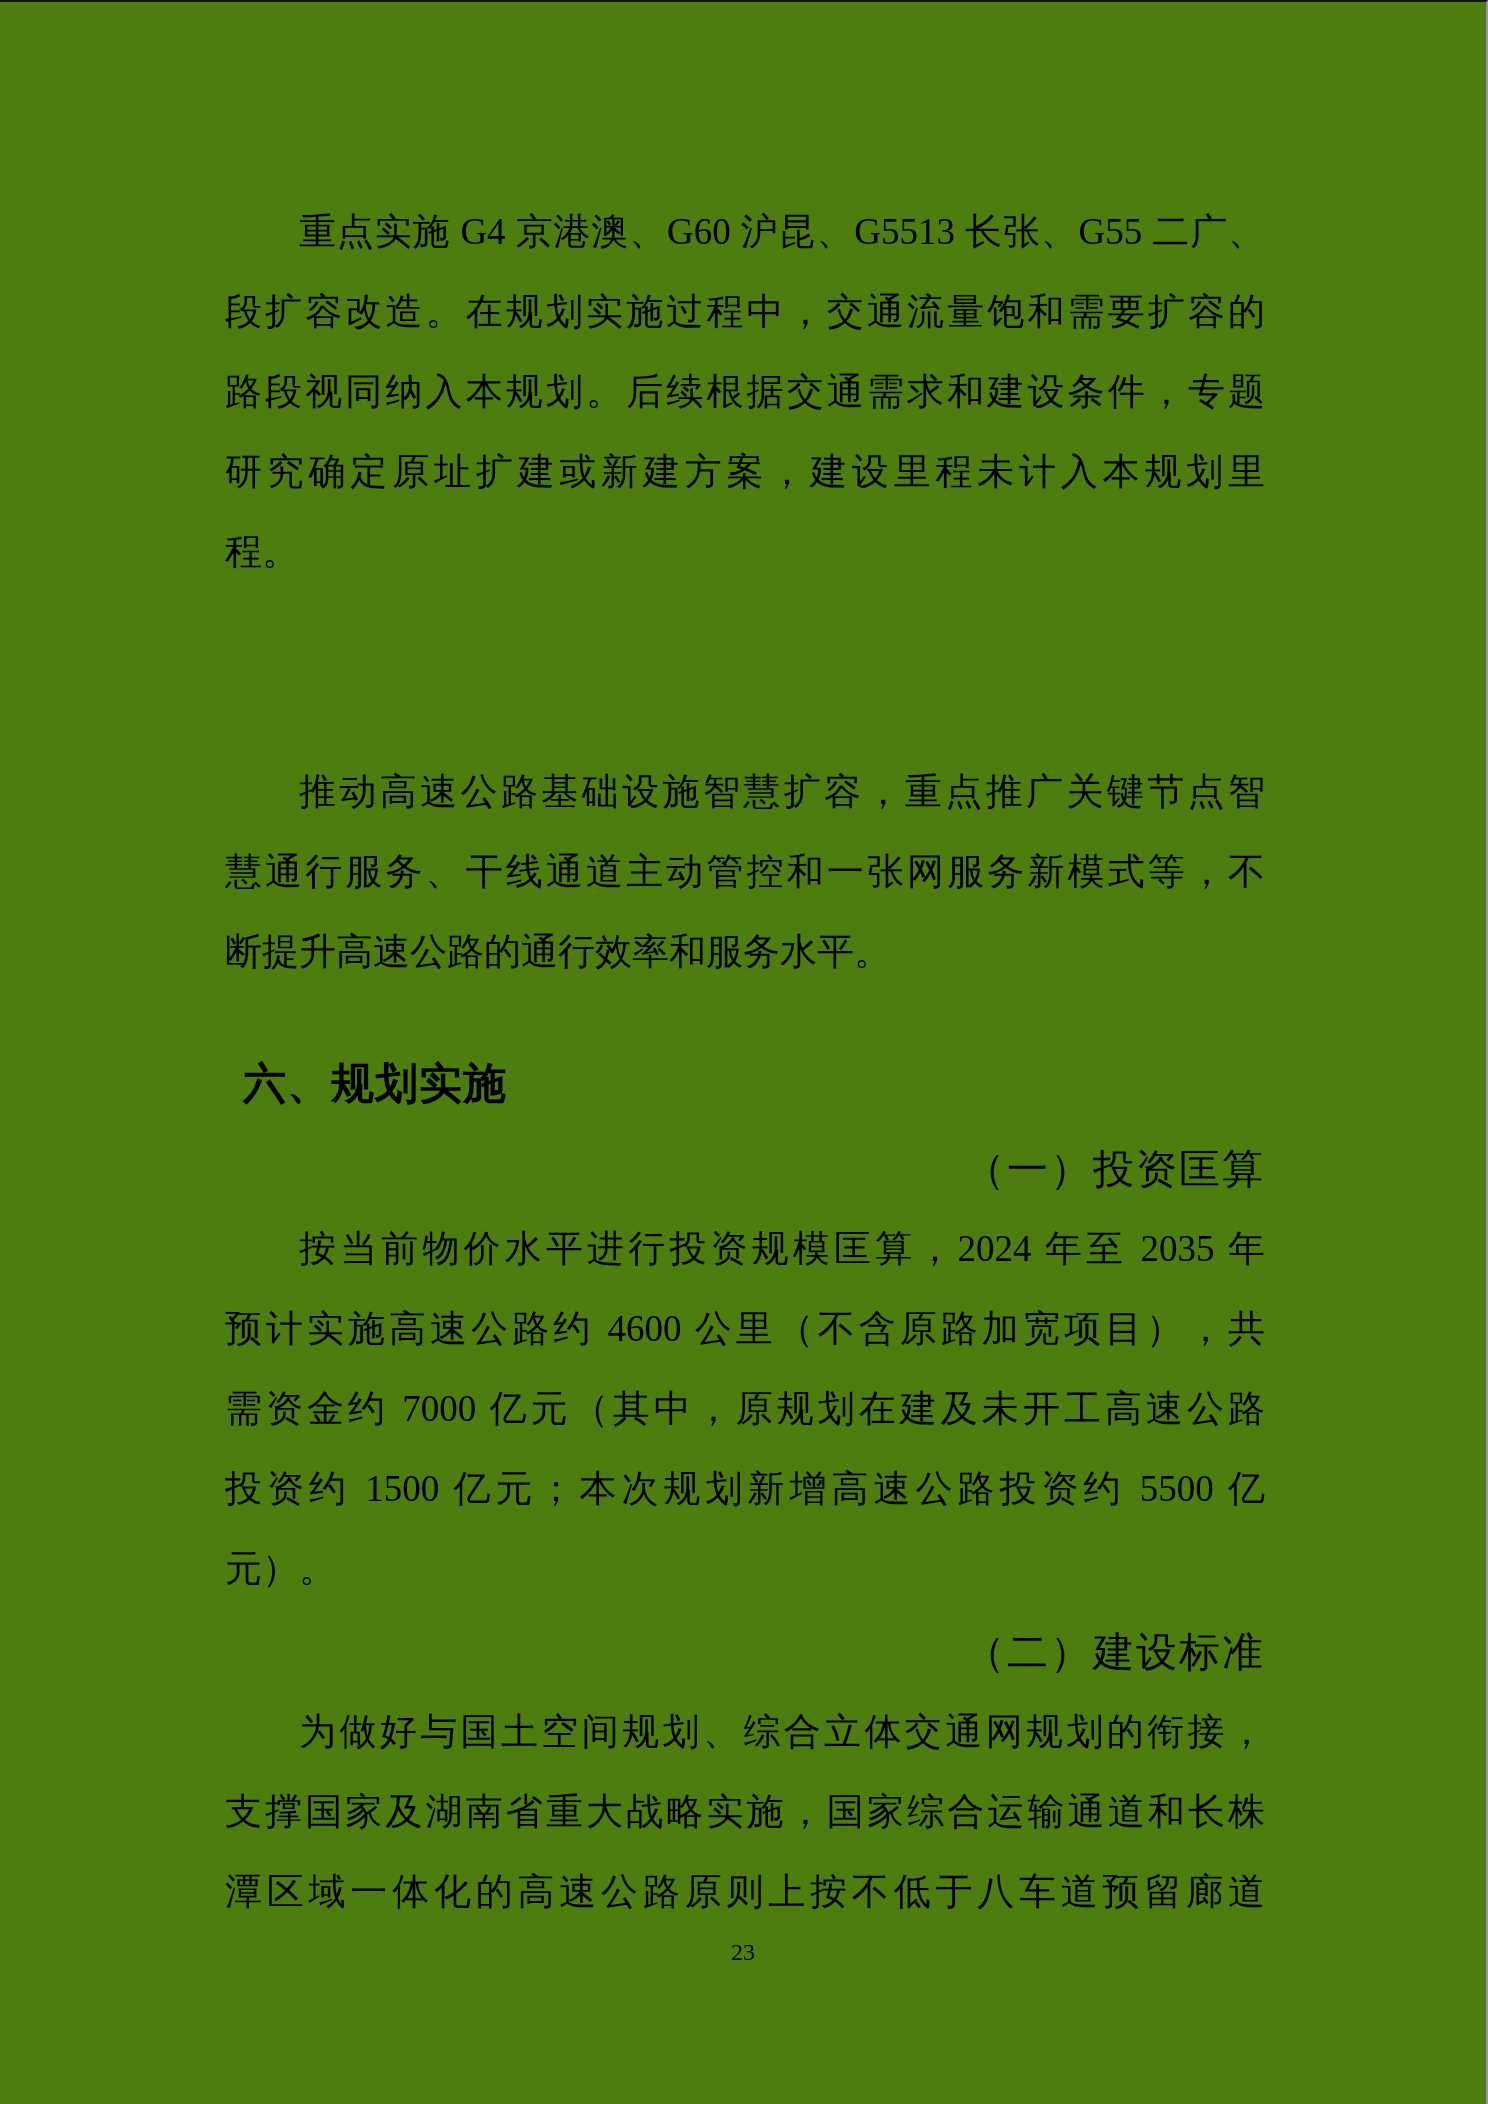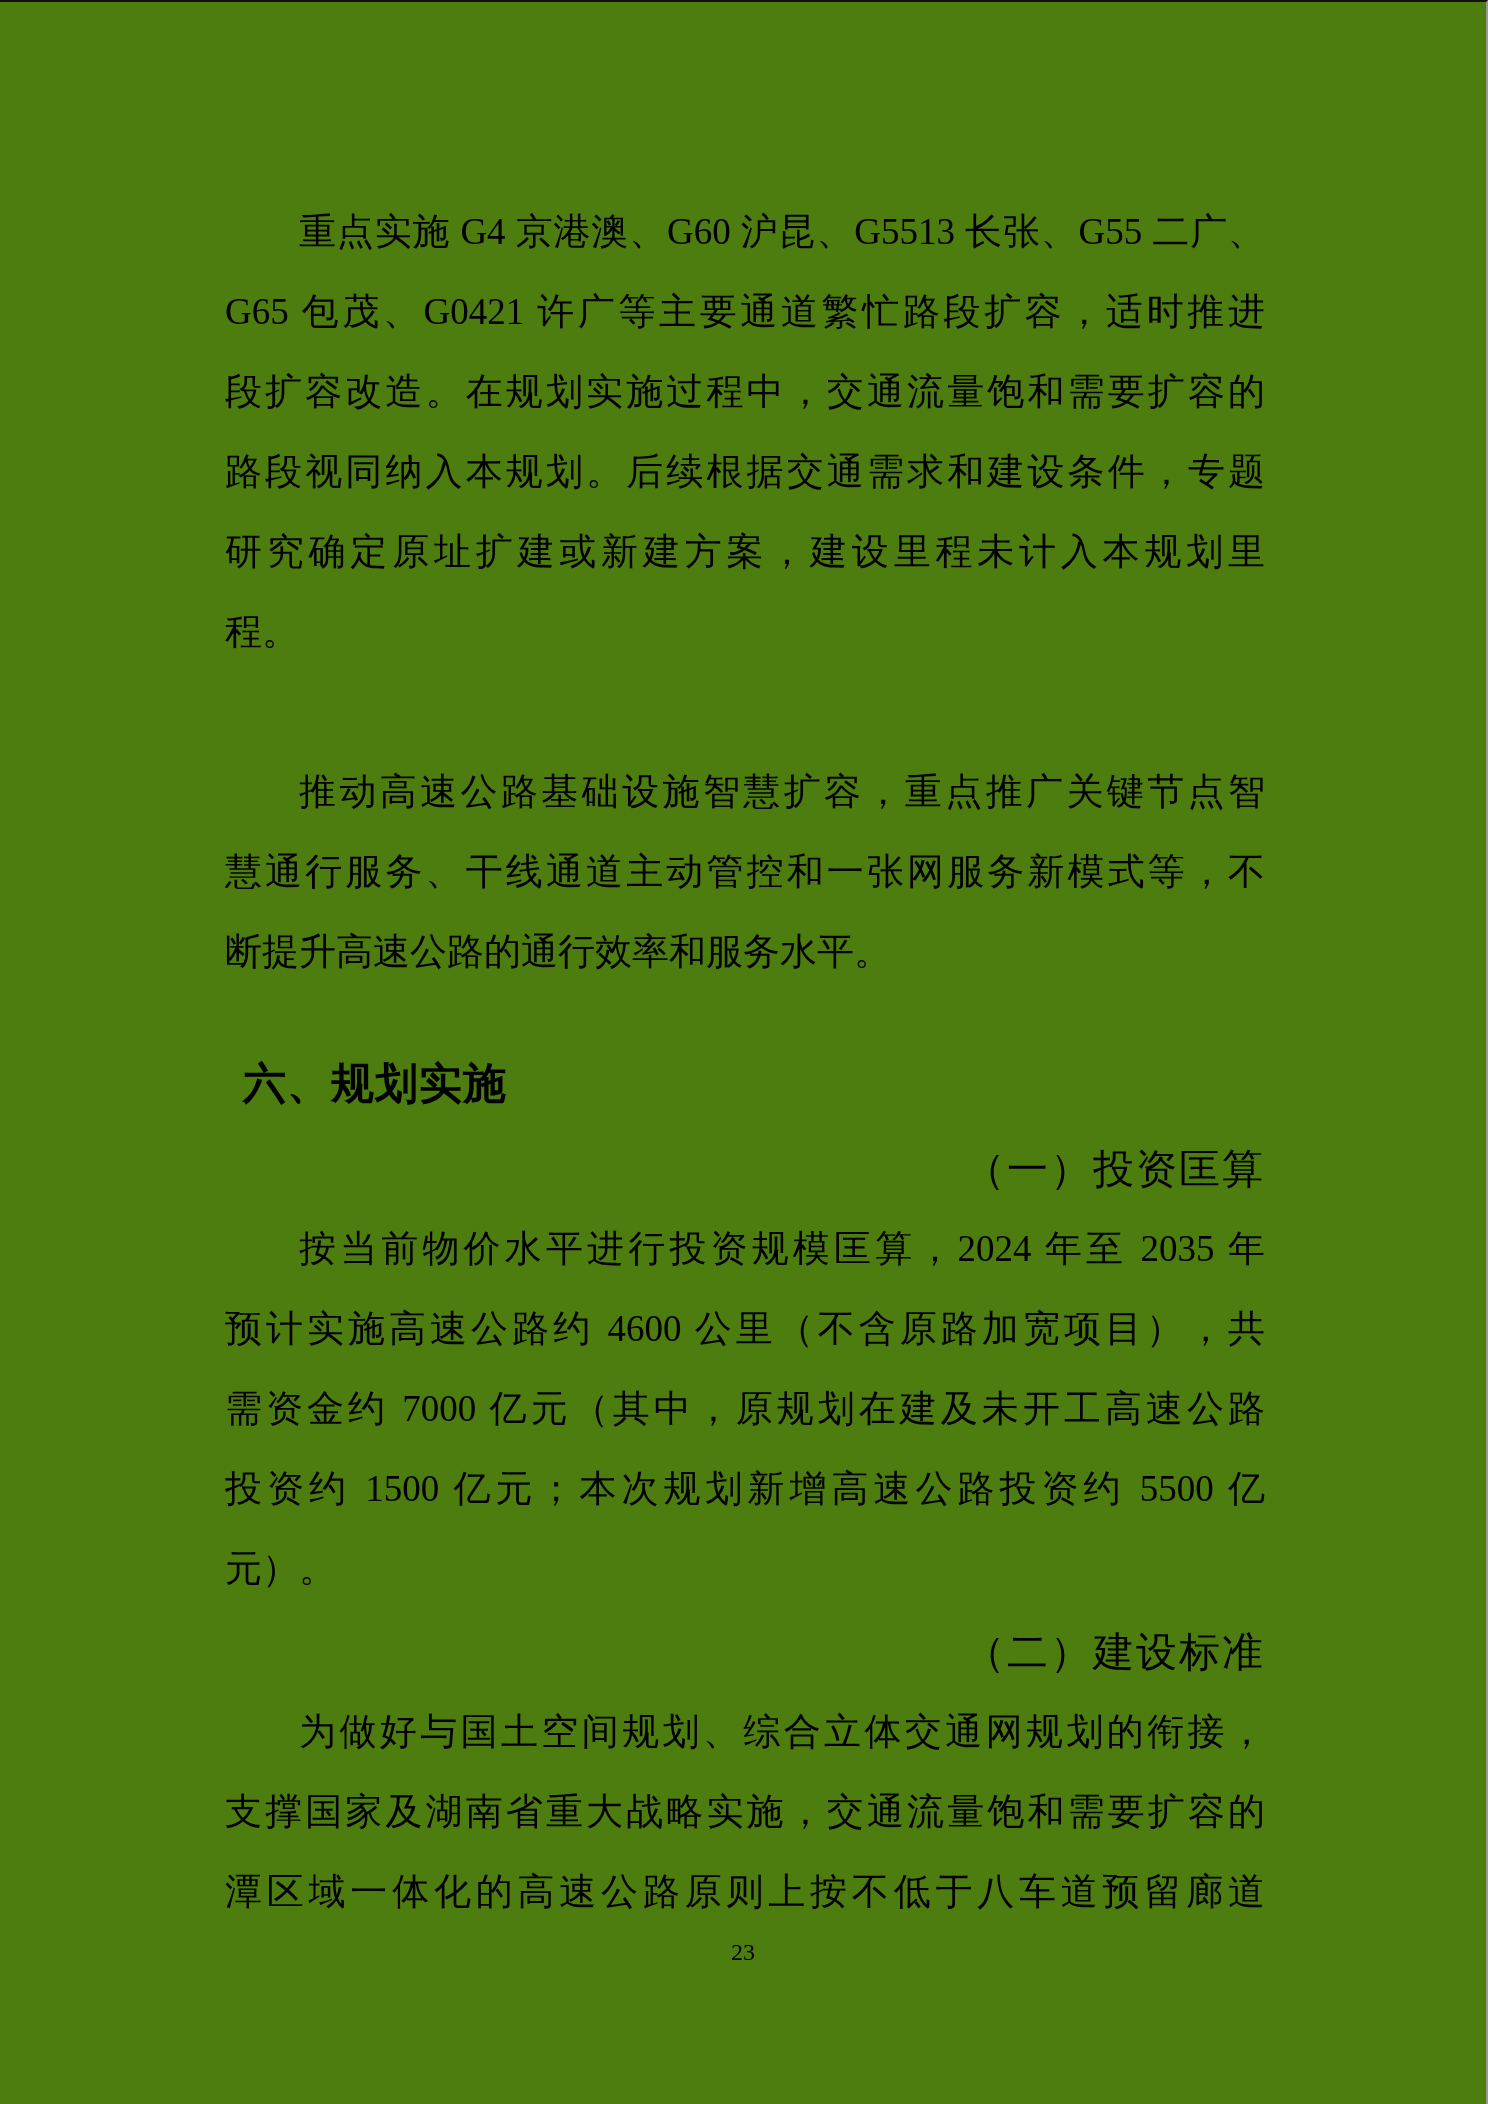--- a/index.html
+++ b/index.html
@@ -78,21 +78,20 @@
     color: #000000;
   }
 </style>
 </head>
 <body>
 
 <div class="page">
 
   <div class="block" style="top:190px">
     <div class="line just first">重点实施 G4 京港澳、G60 沪昆、G5513 长张、G55 二广、</div>
-    <div class="line just">G65 包茂、G0421 许广等主要通道繁忙路段扩容，适时推进</div>
     <div class="line just">段扩容改造。在规划实施过程中，交通流量饱和需要扩容的</div>
     <div class="line just">路段视同纳入本规划。后续根据交通需求和建设条件，专题</div>
     <div class="line just">研究确定原址扩建或新建方案，建设里程未计入本规划里</div>
     <div class="line">程。</div>
   </div>
 
   <div class="block" style="top:750px">
     <div class="line just first">推动高速公路基础设施智慧扩容，重点推广关键节点智</div>
     <div class="line just">慧通行服务、干线通道主动管控和一张网服务新模式等，不</div>
     <div class="line">断提升高速公路的通行效率和服务水平。</div>
@@ -107,19 +106,19 @@
     <div class="line just">预计实施高速公路约 4600 公里（不含原路加宽项目），共</div>
     <div class="line just">需资金约 7000 亿元（其中，原规划在建及未开工高速公路</div>
     <div class="line just">投资约 1500 亿元；本次规划新增高速公路投资约 5500 亿</div>
     <div class="line">元）。</div>
   </div>
 
   <h3 class="sub-heading" style="top:1610px">（二）建设标准</h3>
 
   <div class="block" style="top:1690px">
     <div class="line just first">为做好与国土空间规划、综合立体交通网规划的衔接，</div>
-    <div class="line just">支撑国家及湖南省重大战略实施，交通流量饱和需要扩容的</div>
+    <div class="line just">支撑国家及湖南省重大战略实施，国家综合运输通道和长株</div>
     <div class="line just">潭区域一体化的高速公路原则上按不低于八车道预留廊道</div>
   </div>
 
   <div class="page-number">23</div>
 
 </div>
 
 </body></html>

